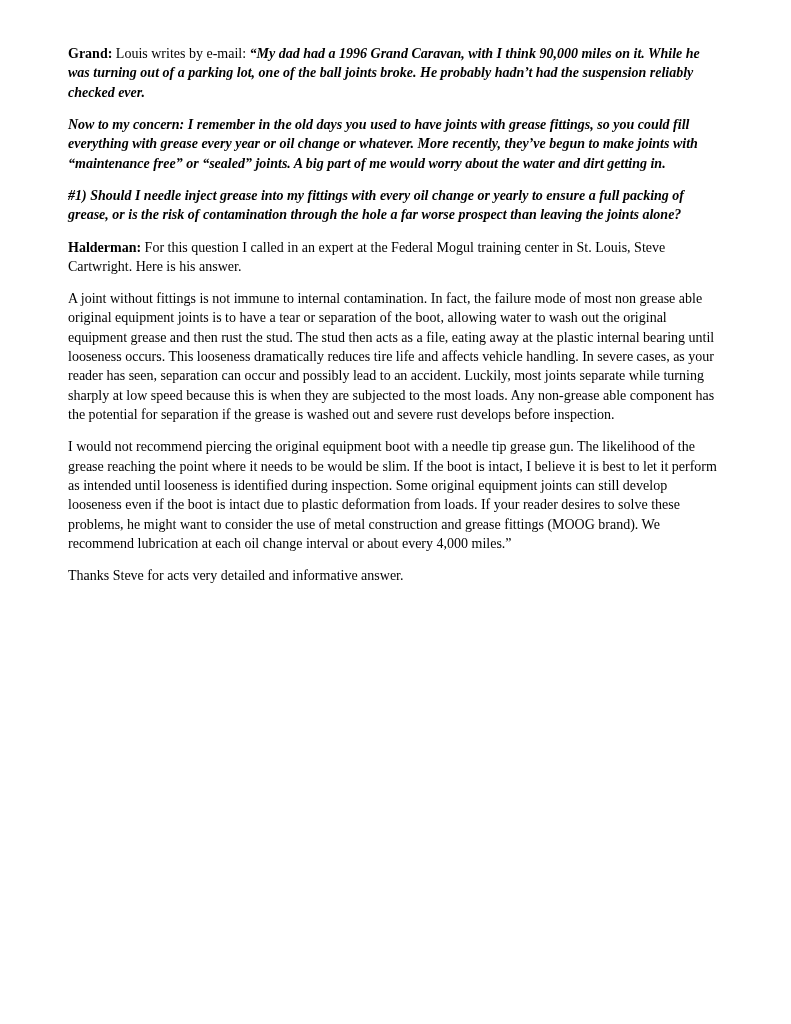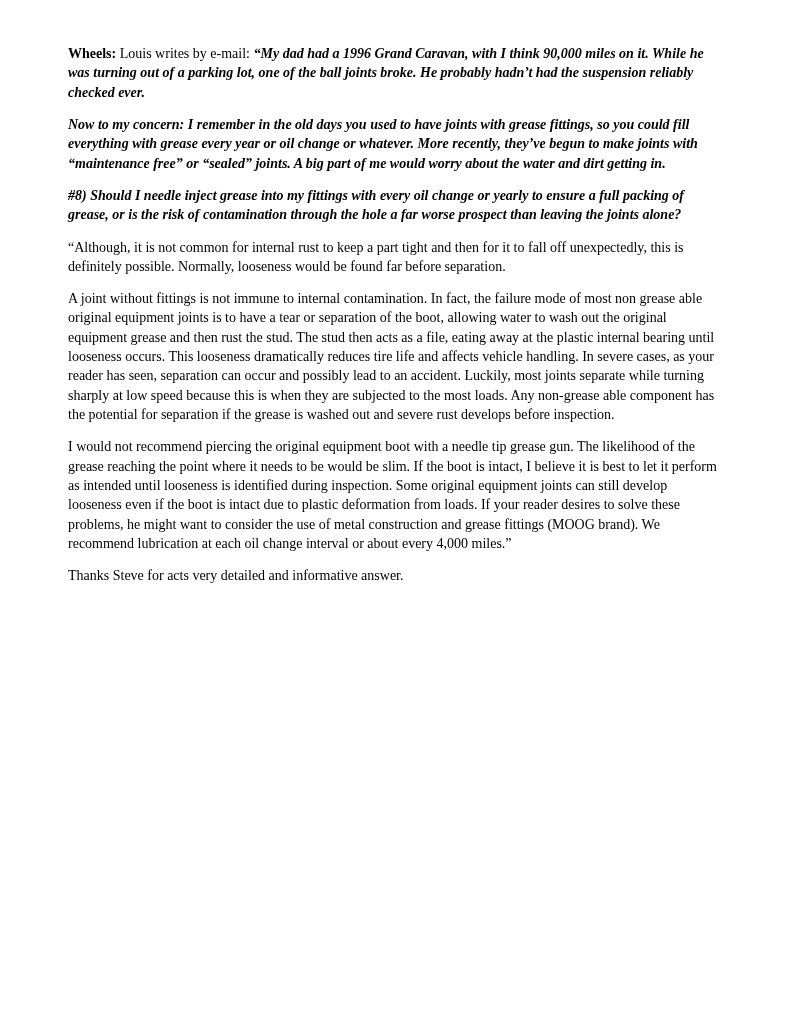--- a/index.html
+++ b/index.html
@@ -41,21 +41,21 @@
   .seg-bold-italic {
     font-weight: bold;
     font-style: italic;
   }
 </style>
 </head>
 <body>
 
 <div class="page">
   <div class="doc-body" id="doc-body">
-      <p><span class="seg-bold">Wheels:</span><span class="seg-regular">  Louis writes by e-mail:  </span><span class="seg-bold-italic">“My dad had a 1996 Grand Caravan, with I think 90,000 miles on it. While he was turning out of a parking lot, one of the ball joints broke.  He probably hadn’t had the suspension reliably checked ever.</span></p>
+      <p><span class="seg-bold">Grand:</span><span class="seg-regular">  Louis writes by e-mail:  </span><span class="seg-bold-italic">“My dad had a 1996 Grand Caravan, with I think 90,000 miles on it. While he was turning out of a parking lot, one of the ball joints broke.  He probably hadn’t had the suspension reliably checked ever.</span></p>
       <p><span class="seg-bold-italic">Now to my concern: I remember in the old days you used to have joints with grease fittings, so you could fill everything with grease every year or oil change or whatever.  More recently, they’ve begun to make joints with “maintenance free” or “sealed” joints.  A big part of me would worry about the water and dirt getting in.</span></p>
-      <p><span class="seg-bold-italic">#8) Should I needle inject grease into my fittings with every oil change or yearly to ensure a full packing of grease, or is the risk of contamination through the hole a far worse prospect than leaving the joints alone?</span></p>
-      <p><span class="seg-regular">“Although, it is not common for internal rust to keep a part tight and then for it to fall off unexpectedly, this is definitely possible.  Normally, looseness would be found far before separation.</span></p>
+      <p><span class="seg-bold-italic">#1) Should I needle inject grease into my fittings with every oil change or yearly to ensure a full packing of grease, or is the risk of contamination through the hole a far worse prospect than leaving the joints alone?</span></p>
+      <p><span class="seg-bold">Halderman:</span><span class="seg-regular">  For this question I called in an expert at the Federal Mogul training center in St. Louis, Steve Cartwright. Here is his answer.</span></p>
       <p><span class="seg-regular">A joint without fittings is not immune to internal contamination.  In fact, the failure mode of most non grease able original equipment joints is to have a tear or separation of the boot, allowing water to wash out the original equipment grease and then rust the stud.  The stud then acts as a file, eating away at the plastic internal bearing until looseness occurs.  This looseness dramatically reduces tire life and affects vehicle handling.  In severe cases, as your reader has seen, separation can occur and possibly lead to an accident.  Luckily, most joints separate while turning sharply at low speed because this is when they are subjected to the most loads.  Any non-grease able component has the potential for separation if the grease is washed out and severe rust develops before inspection.</span></p>
       <p><span class="seg-regular">I would not recommend piercing the original equipment boot with a needle tip grease gun. The likelihood of the grease reaching the point where it needs to be would be slim. If the boot is intact, I believe it is best to let it perform as intended until looseness is identified during inspection.  Some original equipment joints can still develop looseness even if the boot is intact due to plastic deformation from loads.   If your reader desires to solve these problems, he might want to consider the use of metal construction and grease fittings (MOOG brand).  We recommend lubrication at each oil change interval or about every 4,000 miles.”</span></p>
       <p><span class="seg-regular">Thanks Steve for acts very detailed and informative answer.</span></p>
     </div>
 </div>
 
 </body></html>

